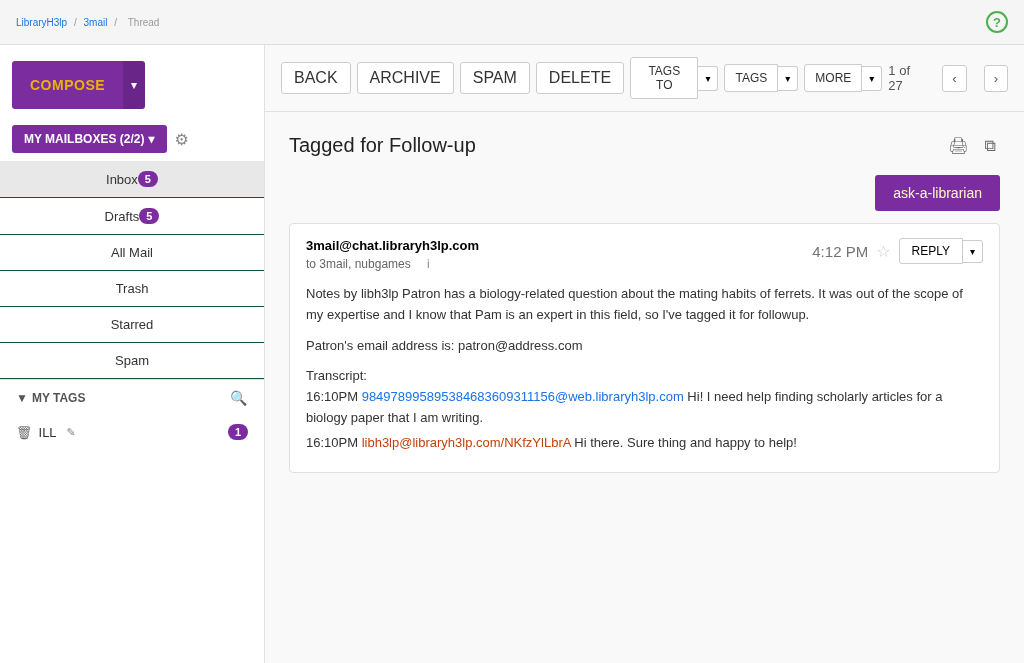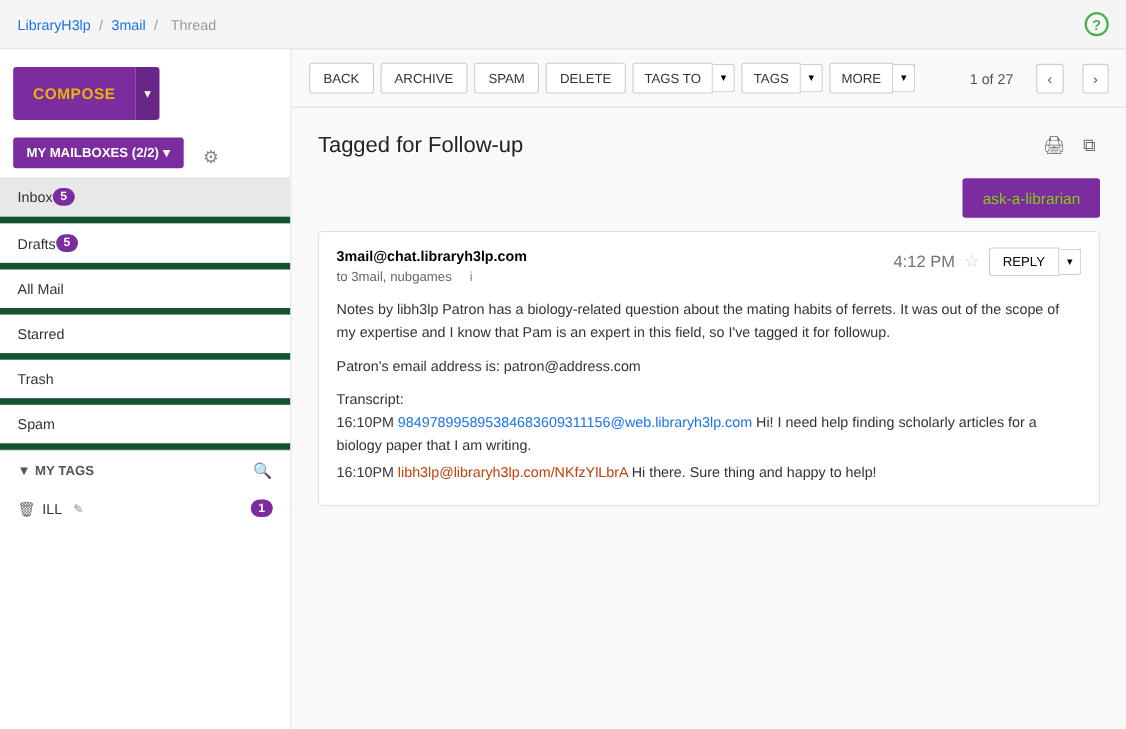--- a/index.html
+++ b/index.html
@@ -8,21 +8,21 @@
     
     .top-bar {
       background: #f5f5f5;
       border-bottom: 1px solid #ddd;
       padding: 0 16px;
       height: 45px;
       display: flex;
       align-items: center;
       justify-content: space-between;
     }
-    .breadcrumb { font-size: 13px; color: #555; }
+    .breadcrumb { font-size: 10px; color: #555; }
     .breadcrumb a { color: #1a73e8; text-decoration: none; }
     .breadcrumb span { color: #999; margin: 0 4px; }
     .help-icon {
       width: 22px; height: 22px; border-radius: 50%;
       border: 2px solid #4CAF50; color: #4CAF50;
       display: flex; align-items: center; justify-content: center;
       font-weight: bold; font-size: 13px; cursor: pointer;
     }
 
     
@@ -62,22 +62,22 @@
       border-radius: 0 3px 3px 0;
       padding: 10px 8px;
       cursor: pointer;
       font-size: 12px;
     }
     .compose-group { display: flex; }
 
     .mailboxes-bar {
       margin: 8px 12px 4px 12px;
       display: flex;
-      align-items: flex-end;
-      gap: 18px;
+      align-items: center;
+      gap: 8px;
     }
     .mailboxes-btn {
       background: #7b2c9e;
       color: #fff;
       border: none;
       border-radius: 3px;
       padding: 7px 12px;
       font-size: 12px;
       font-weight: bold;
       cursor: pointer;
@@ -88,24 +88,24 @@
     .gear-icon {
       color: #888;
       font-size: 16px;
       cursor: pointer;
     }
 
     .sidebar-nav { margin-top: 4px; }
     .nav-item {
       display: flex;
       align-items: center;
-      justify-content: flex-start;
+      justify-content: center;
       padding: 10px 16px;
       cursor: pointer;
-      border-bottom: 6px solid #14532d;
+      border-bottom: 1px solid #14532d;
     }
     .nav-item.active { background: #e8e8e8; }
     .nav-item-label { font-size: 13px; color: #333; }
     .badge {
       background: #7b2c9e;
       color: #fff;
       border-radius: 10px;
       padding: 2px 7px;
       font-size: 11px;
       font-weight: bold;
@@ -153,21 +153,21 @@
       align-items: center;
       gap: 6px;
       background: #f9f9f9;
       border-bottom: 1px solid #e0e0e0;
     }
     .toolbar-btn {
       border: 1px solid #ccc;
       background: #fff;
       color: #333;
       padding: 6px 12px;
-      font-size: 12px;
+      font-size: 16px;
       border-radius: 3px;
       cursor: pointer;
     }
     .toolbar-btn-group {
       display: flex;
       align-items: center;
     }
     .toolbar-btn-arrow {
       border: 1px solid #ccc;
       border-left: none;
@@ -223,21 +223,21 @@
       background: none;
       border: none;
       cursor: pointer;
       color: #666;
       font-size: 16px;
       padding: 4px;
     }
 
     .ask-librarian-btn {
       background: #7b2c9e;
-      color: #84cc16;
+      color: #fef9c3;
       border: none;
       padding: 10px 18px;
       border-radius: 3px;
       font-size: 14px;
       cursor: pointer;
       float: right;
       margin-bottom: 12px;
     }
 
     .email-meta {
@@ -338,24 +338,24 @@
         <span class="badge">5</span>
       </div>
       <div class="nav-item">
         <span class="nav-item-label">Drafts</span>
         <span class="badge">5</span>
       </div>
       <div class="nav-item">
         <span class="nav-item-label">All Mail</span>
       </div>
       <div class="nav-item">
+        <span class="nav-item-label">Trash</span>
+      </div>
+      <div class="nav-item">
         <span class="nav-item-label">Starred</span>
-      </div>
-      <div class="nav-item">
-        <span class="nav-item-label">Trash</span>
       </div>
       <div class="nav-item">
         <span class="nav-item-label">Spam</span>
       </div>
     </div>
     <div class="tags-section">
       <div class="tags-label">
         <span>▼</span>
         <span>MY TAGS</span>
       </div>

